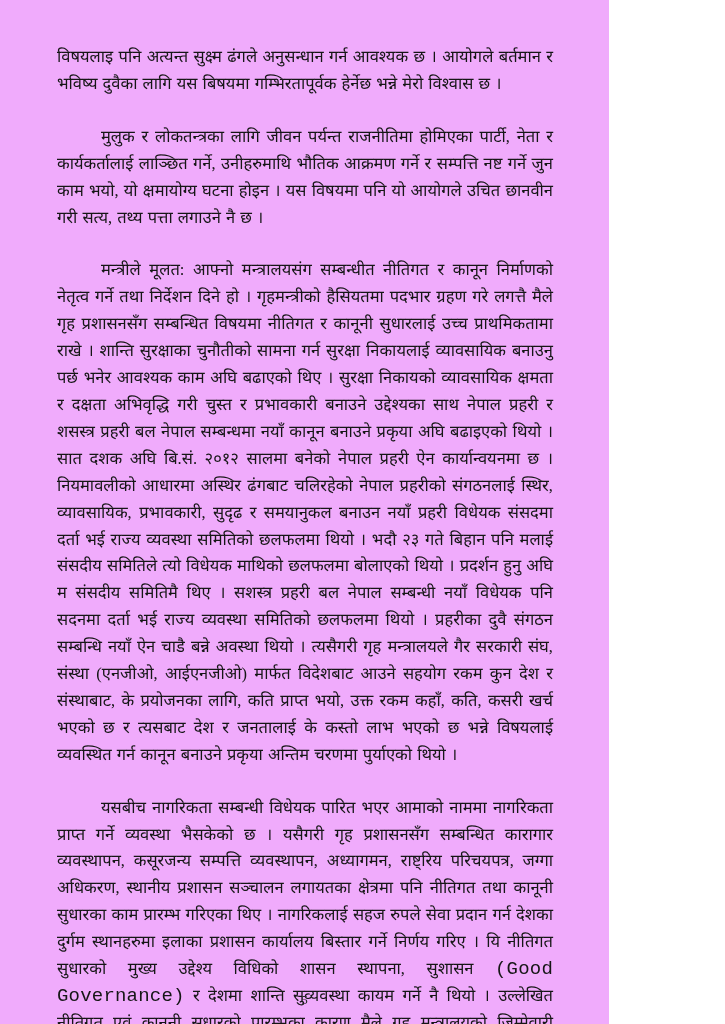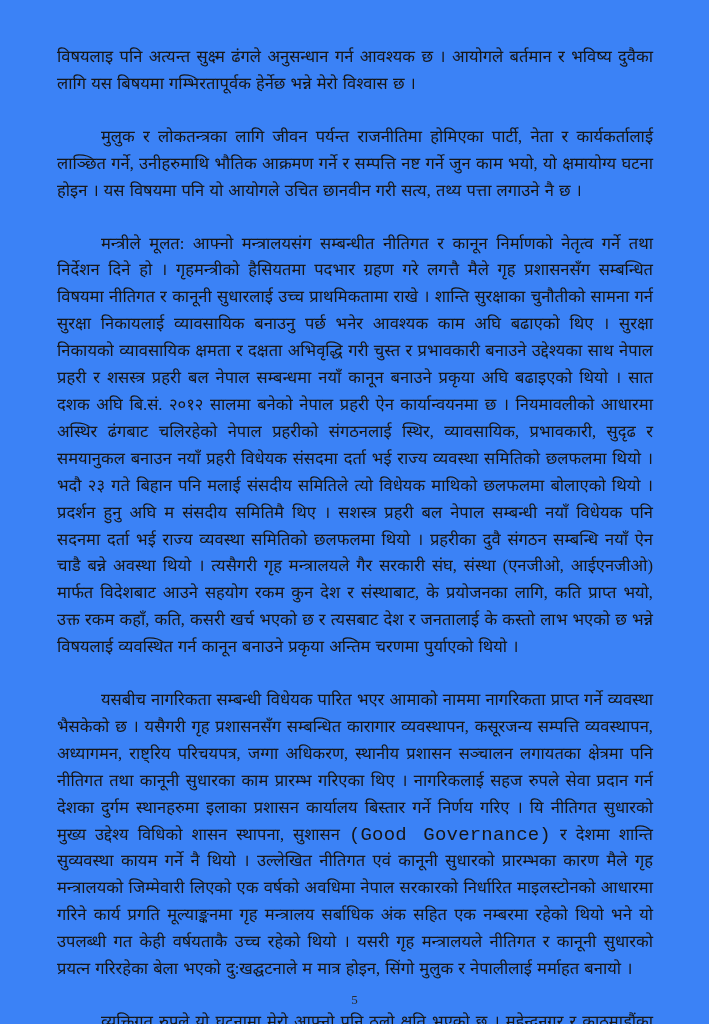--- a/index.html
+++ b/index.html
@@ -3,23 +3,23 @@
 <meta charset="utf-8">
 <style>
   * { box-sizing: border-box; }
   html, body {
     margin: 0;
     padding: 0;
     background: #ffffff;
   }
   .page {
     position: relative;
-    width: 709px;
+    width: 609px;
     height: 1024px;
-    background: #3b82f6;
+    background: #f0abfc;
     color: #161616;
     font-family: "Liberation Serif", "DejaVu Serif", serif;
     overflow: hidden;
   }
   .content {
     position: absolute;
     top: 44px;
     left: 57px;
     right: 56px;
   }

